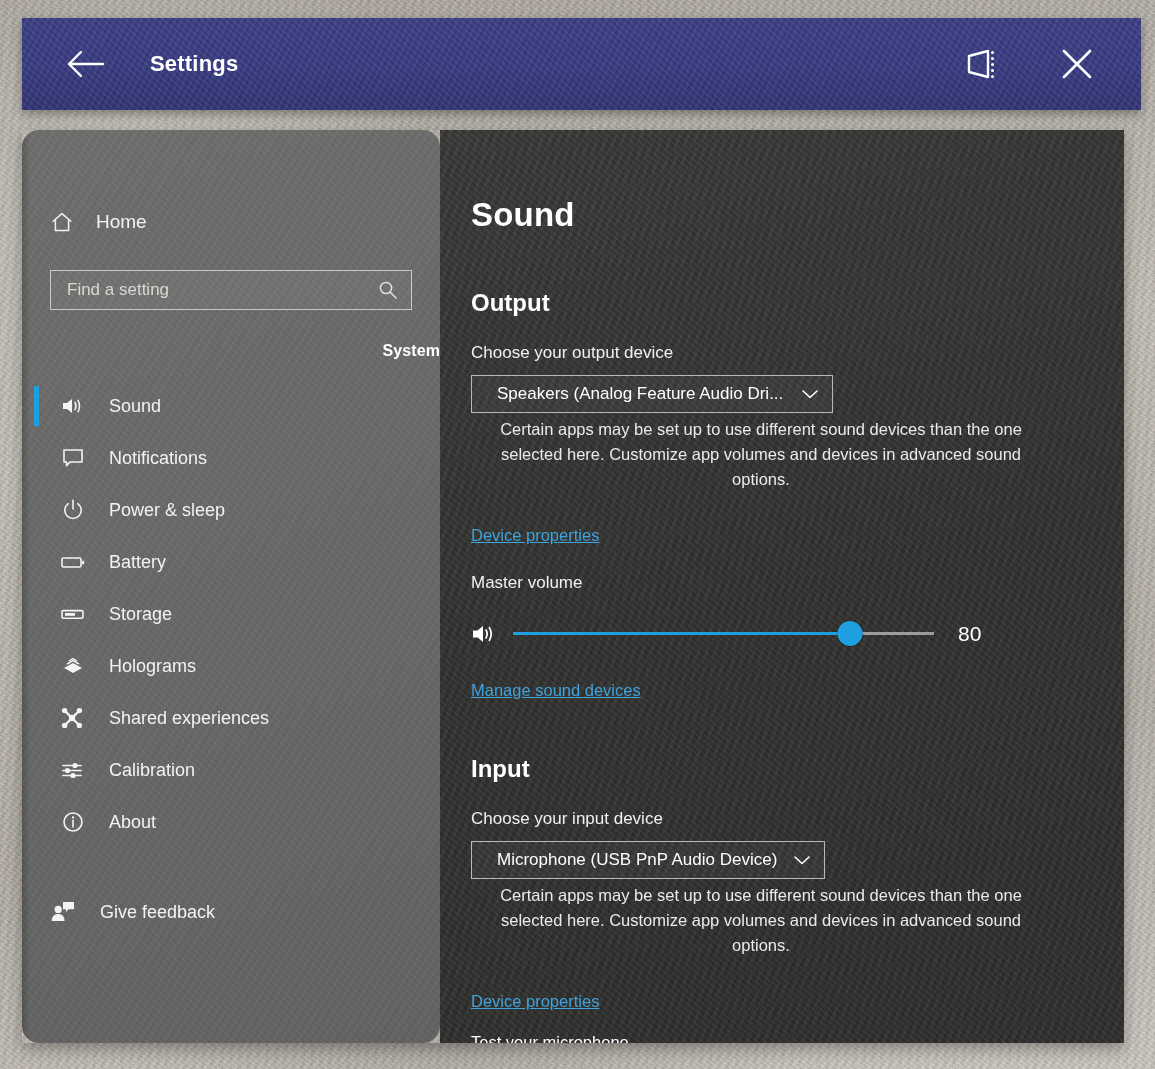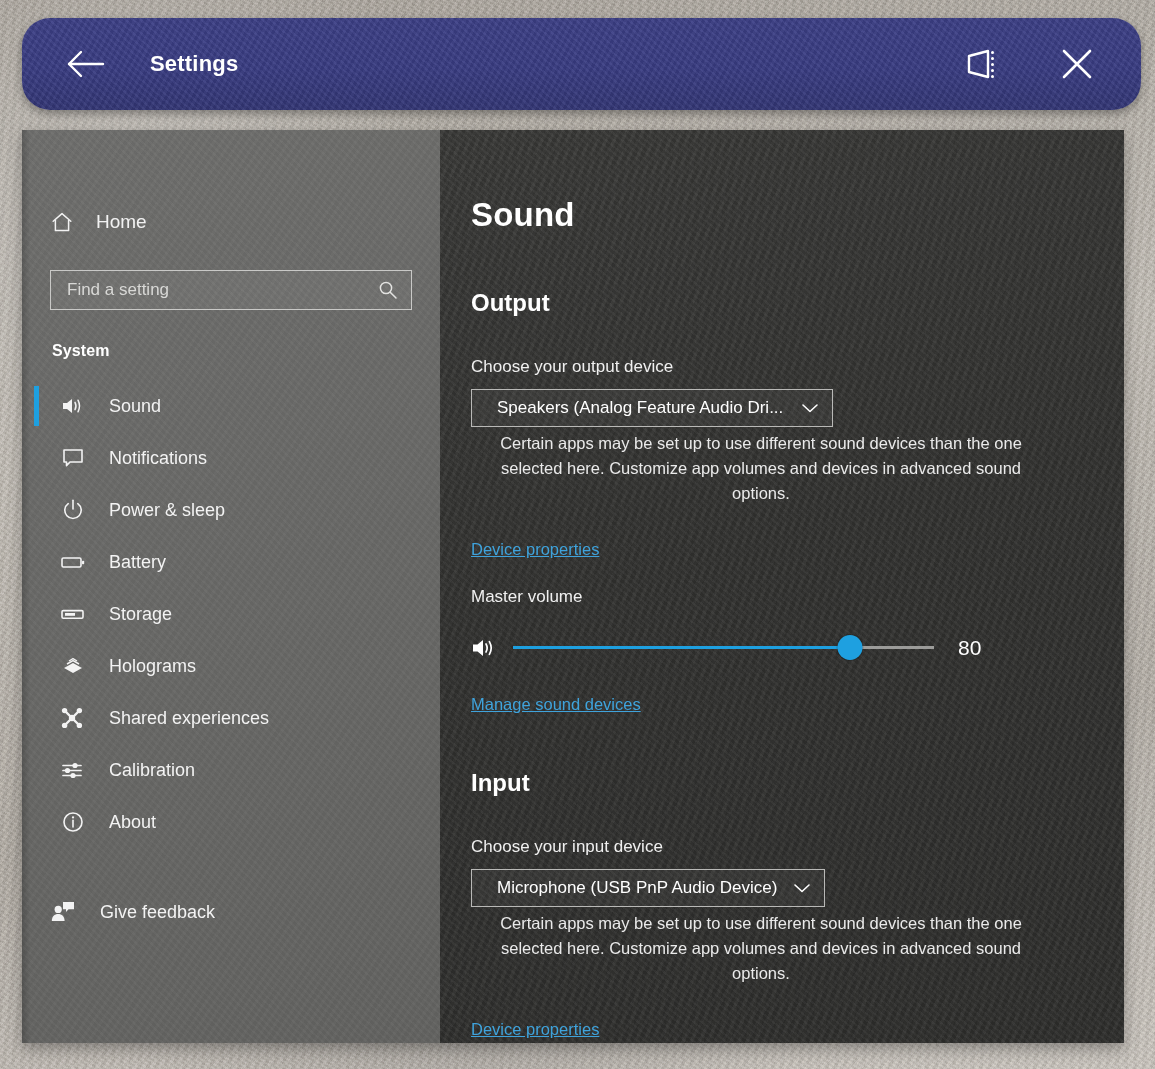--- a/index.html
+++ b/index.html
@@ -49,21 +49,20 @@
     height: 92px;
     background:
       repeating-linear-gradient(41deg, rgba(255,255,255,0.035) 0 2px, rgba(0,0,0,0.05) 2px 5px),
       repeating-linear-gradient(-63deg, rgba(255,255,255,0.03) 0 3px, rgba(0,0,0,0.04) 3px 6px),
       linear-gradient(180deg, #3c3f86 0%, #393c82 55%, #333675 100%);
     box-shadow: 0 4px 10px rgba(0,0,0,0.33);
     display: flex;
     align-items: center;
     box-sizing: border-box;
     padding: 0 36px 0 38px;
-    border-radius: 28px;
   }
   #back-btn {
     width: 52px;
     height: 52px;
     display: flex;
     align-items: center;
     justify-content: center;
     cursor: pointer;
     flex: none;
   }
@@ -104,20 +103,21 @@
     width: 418px;
     flex: none;
     position: relative;
     background:
       repeating-linear-gradient(43deg, rgba(255,255,255,0.020) 0 2px, rgba(0,0,0,0.025) 2px 5px),
       repeating-linear-gradient(-57deg, rgba(255,255,255,0.016) 0 3px, rgba(0,0,0,0.022) 3px 7px),
       linear-gradient(160deg, #6f6f6d 0%, #696967 50%, #636361 100%);
     padding-top: 70px;
     box-sizing: border-box;
     overflow: hidden;
+    border-radius: 17px;
   }
   #sidebar::before {
     content: "";
     position: absolute;
     left: 0; top: 0; bottom: 0;
     width: 8px;
     background: linear-gradient(90deg, rgba(0,0,0,0.18), rgba(0,0,0,0));
   }
 
   .home-row {
@@ -154,20 +154,21 @@
     font-family: "Liberation Sans", sans-serif;
   }
   #search-box input::placeholder { color: #d8d8d6; opacity: 1; }
 
   .section-label {
     color: #ffffff;
     font-size: 16px;
     font-weight: 700;
     margin: 32px 0 0 30px;
     letter-spacing: .1px;
+    text-align: right;
   }
 
   #nav-list { margin-top: 20px; }
   .nav-item {
     position: relative;
     display: flex;
     align-items: center;
     height: 52px;
     padding-left: 36px;
     cursor: pointer;
@@ -232,21 +233,21 @@
   }
   .group-title {
     color: #ffffff;
     font-size: 24px;
     font-weight: 600;
     margin-top: 55px;
   }
   .field-label {
     color: #f0f0f0;
     font-size: 17px;
-    margin-top: 40px;
+    margin-top: 26px;
   }
 
   .combo {
     margin-top: 12px;
     height: 38px;
     border: 1px solid #b9b9b7;
     display: flex;
     align-items: center;
     justify-content: space-between;
     padding: 0 12px 0 25px;

